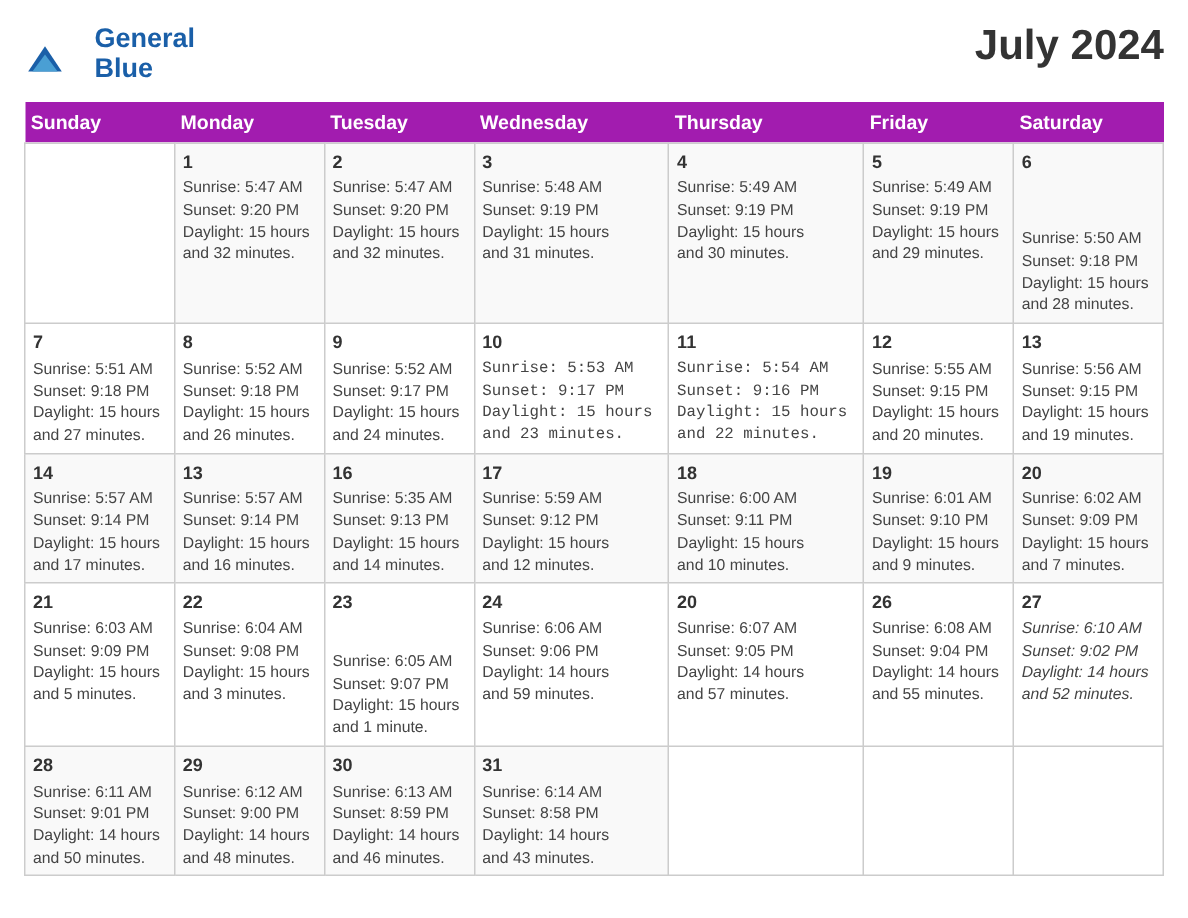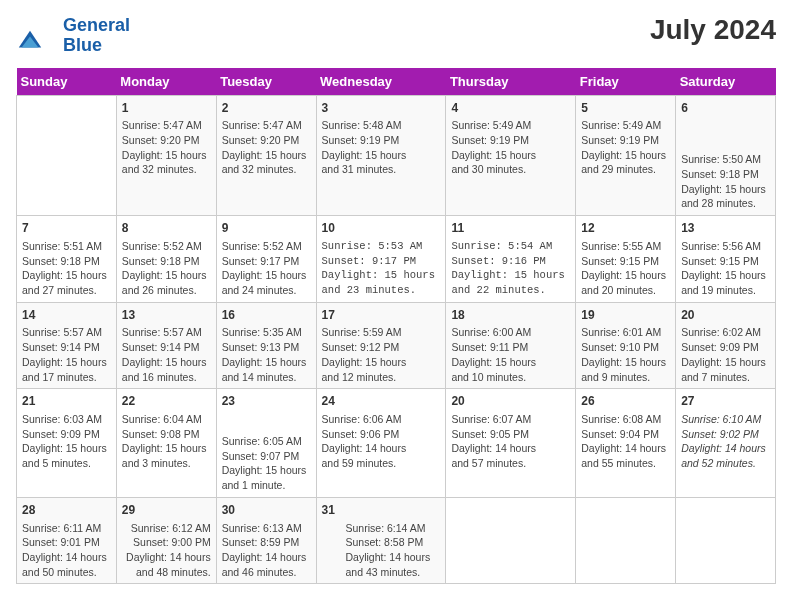--- a/index.html
+++ b/index.html
@@ -322,35 +322,35 @@
       <tr>
         <td>
           <span class="day-num">28</span>
           <div class="cell-content" style="white-space: pre-line;">Sunrise: 6:11 AM
 Sunset: 9:01 PM
 Daylight: 14 hours
 and 50 minutes.</div>
         </td>
         <td>
           <span class="day-num">29</span>
-          <div class="cell-content" style="white-space: pre-line; text-align: right;">Sunrise: 6:12 AM
+          <div class="cell-content" style="white-space: pre-line;">Sunrise: 6:12 AM
 Sunset: 9:00 PM
 Daylight: 14 hours
 and 48 minutes.</div>
         </td>
         <td>
           <span class="day-num">30</span>
           <div class="cell-content" style="white-space: pre-line;">Sunrise: 6:13 AM
 Sunset: 8:59 PM
 Daylight: 14 hours
 and 46 minutes.</div>
         </td>
         <td>
           <span class="day-num">31</span>
-          <div class="cell-content" style="white-space: pre-line; margin-left: 24px;">Sunrise: 6:14 AM
+          <div class="cell-content" style="white-space: pre-line;">Sunrise: 6:14 AM
 Sunset: 8:58 PM
 Daylight: 14 hours
 and 43 minutes.</div>
         </td>
         <td class="empty-cell"></td>
         <td class="empty-cell"></td>
         <td class="empty-cell"></td>
       </tr>
     </tbody>
 </table>

